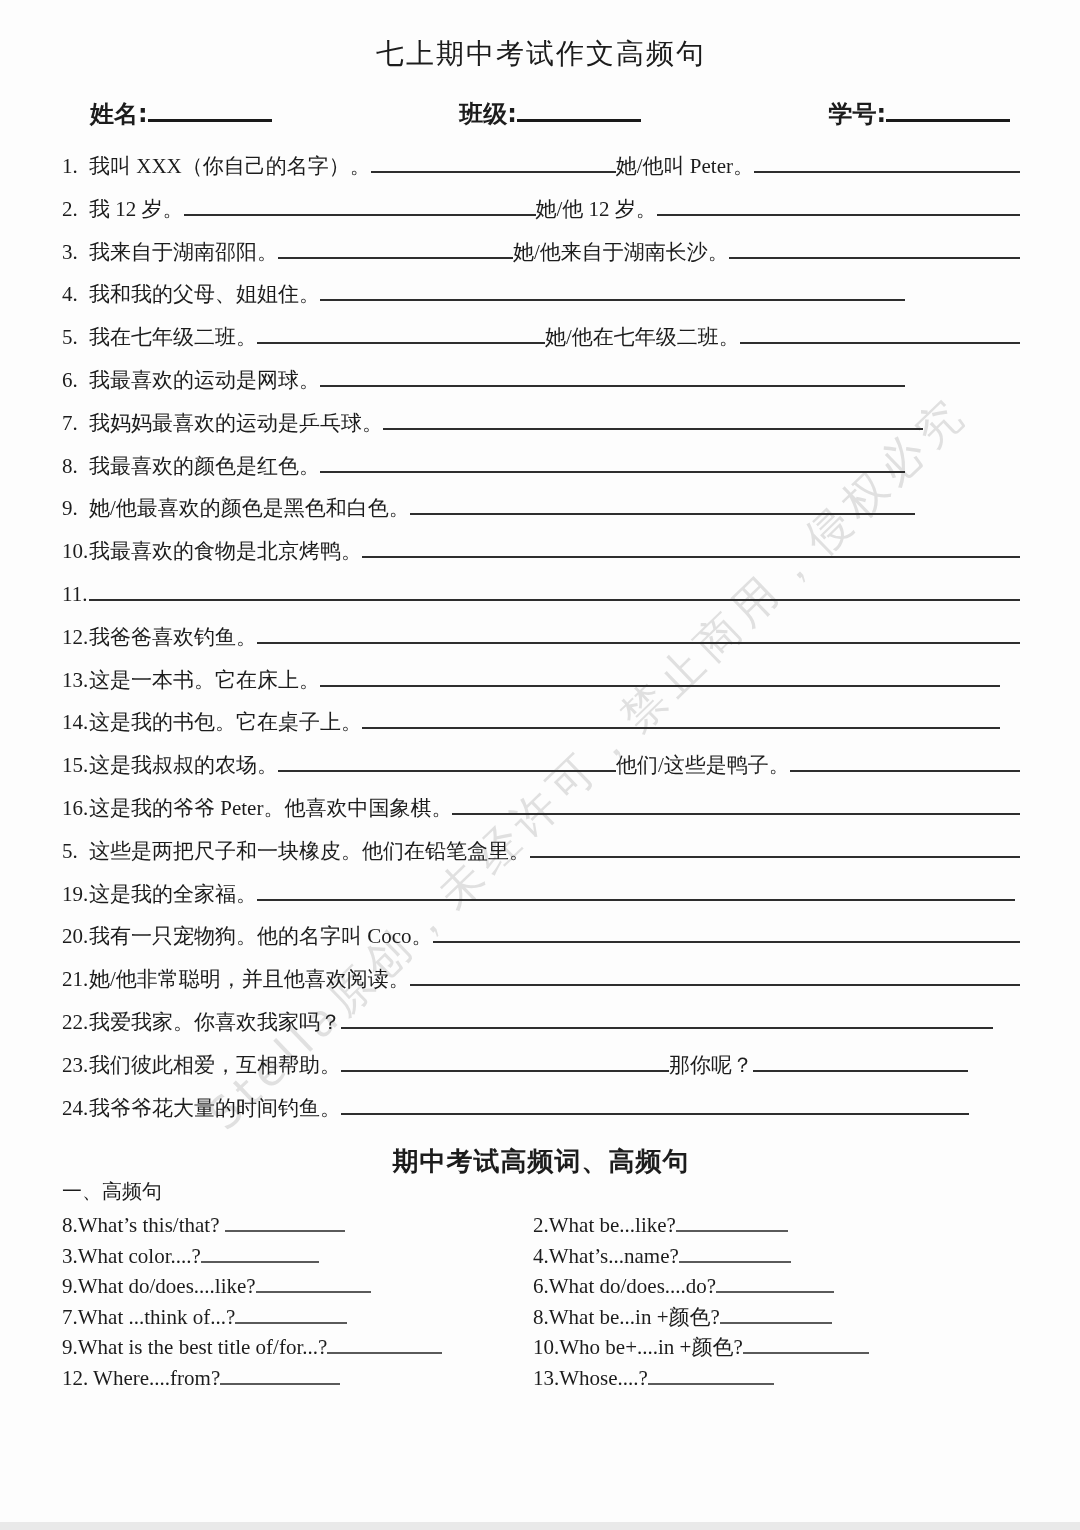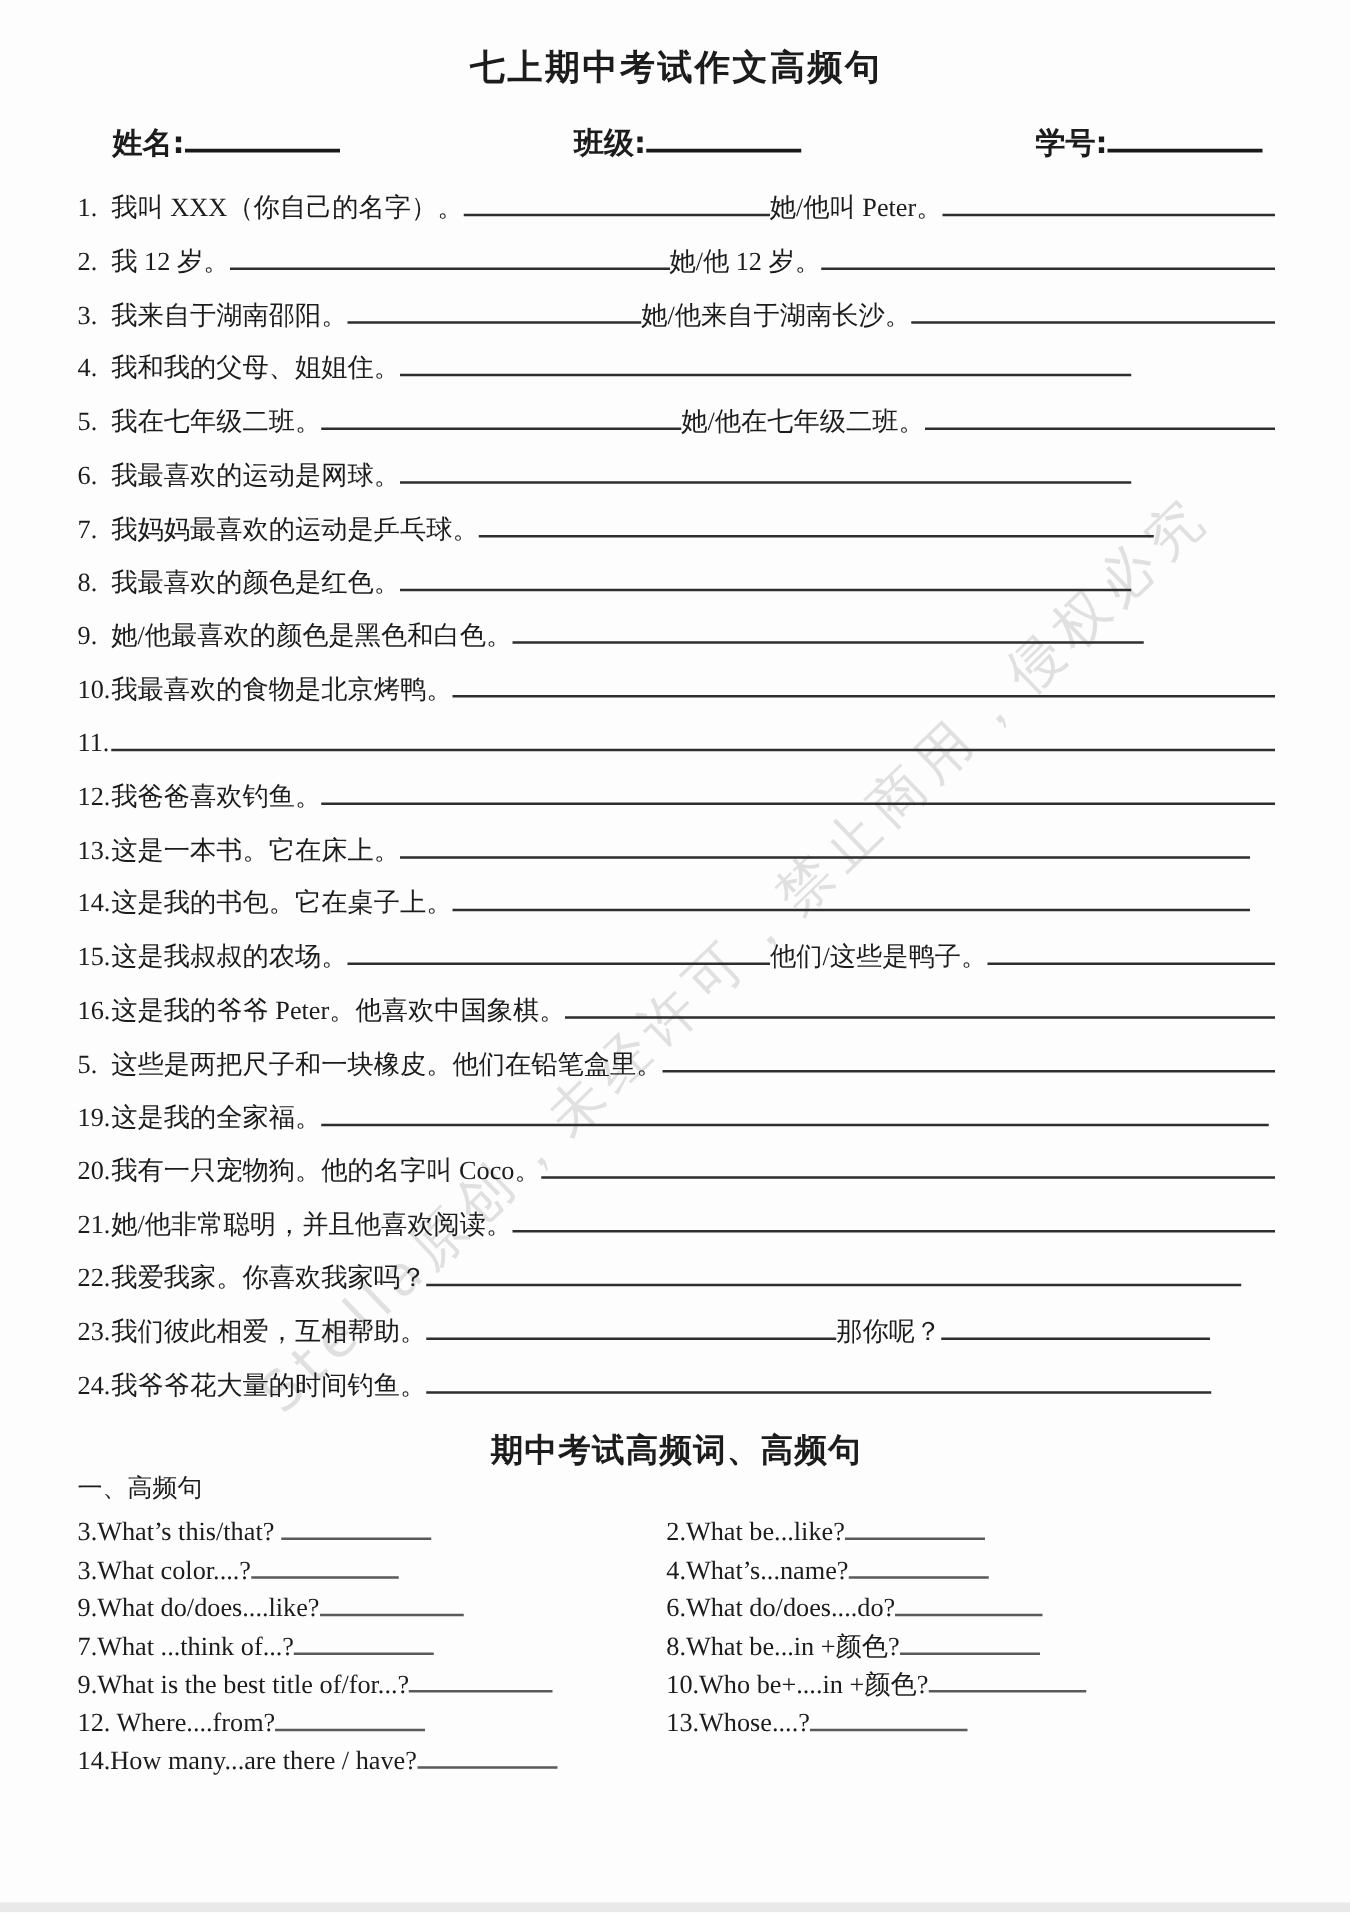--- a/index.html
+++ b/index.html
@@ -21,21 +21,21 @@
     letter-spacing:7px;
     color:rgba(125,125,125,0.22);
     white-space:nowrap;
     font-family:"DejaVu Sans","Liberation Sans",sans-serif;
     z-index:0;
     user-select:none;
   }
   .content{position:relative;z-index:1;padding:34px 60px 0 62px;}
   .title{
     text-align:center;
-    font-size:28px;font-weight:bold;
+    font-size:28px;font-weight:normal;
     line-height:40px;margin:0;
     letter-spacing:2px;
     font-family:"DejaVu Sans","Liberation Sans",sans-serif;
   }
   .header-row{
     display:flex;justify-content:space-between;
     margin:24px 10px 0 28px;
     align-items:baseline;
     font-family:"DejaVu Sans","Liberation Sans",sans-serif;
   }
@@ -129,30 +129,29 @@
         <div class="item"><span class="inum">21.</span><span class="seg-t">她/他非常聪明，并且他喜欢阅读。</span><span class="blank fill"></span></div>
         <div class="item"><span class="inum">22.</span><span class="seg-t">我爱我家。你喜欢我家吗？</span><span class="blank" style="width: 652px;"></span></div>
         <div class="item"><span class="inum">23.</span><span class="seg-t">我们彼此相爱，互相帮助。</span><span class="blank" style="width: 328px;"></span><span class="seg-t">那你呢？</span><span class="blank" style="width: 215px;"></span></div>
         <div class="item"><span class="inum">24.</span><span class="seg-t">我爷爷花大量的时间钓鱼。</span><span class="blank" style="width: 628px;"></span></div>
       </div>
 
     <h2 class="section-title">期中考试高频词、高频句</h2>
     <div class="subsection">一、高频句</div>
 
     <div class="grid">
-        <div class="cell"><span>3.What’s this/that? </span><span class="blank" style="width: 120px;"></span></div>
+        <div class="cell"><span>8.What’s this/that? </span><span class="blank" style="width: 120px;"></span></div>
         <div class="cell"><span>2.What be...like?</span><span class="blank" style="width: 112px;"></span></div>
         <div class="cell"><span>3.What color....?</span><span class="blank" style="width: 118px;"></span></div>
         <div class="cell"><span>4.What’s...name?</span><span class="blank" style="width: 112px;"></span></div>
         <div class="cell"><span>9.What do/does....like?</span><span class="blank" style="width: 115px;"></span></div>
         <div class="cell"><span>6.What do/does....do?</span><span class="blank" style="width: 118px;"></span></div>
         <div class="cell"><span>7.What ...think of...?</span><span class="blank" style="width: 112px;"></span></div>
         <div class="cell"><span>8.What be...in +颜色?</span><span class="blank" style="width: 112px;"></span></div>
         <div class="cell"><span>9.What is the best title of/for...?</span><span class="blank" style="width: 115px;"></span></div>
         <div class="cell"><span>10.Who be+....in +颜色?</span><span class="blank" style="width: 126px;"></span></div>
         <div class="cell"><span>12. Where....from?</span><span class="blank" style="width: 120px;"></span></div>
         <div class="cell"><span>13.Whose....?</span><span class="blank" style="width: 126px;"></span></div>
-        <div class="cell"><span>14.How many...are there / have?</span><span class="blank" style="width: 112px;"></span></div>
       </div>
   </div>
 
   <div class="bottom-strip"></div>
 </div>
 
 </body></html>

